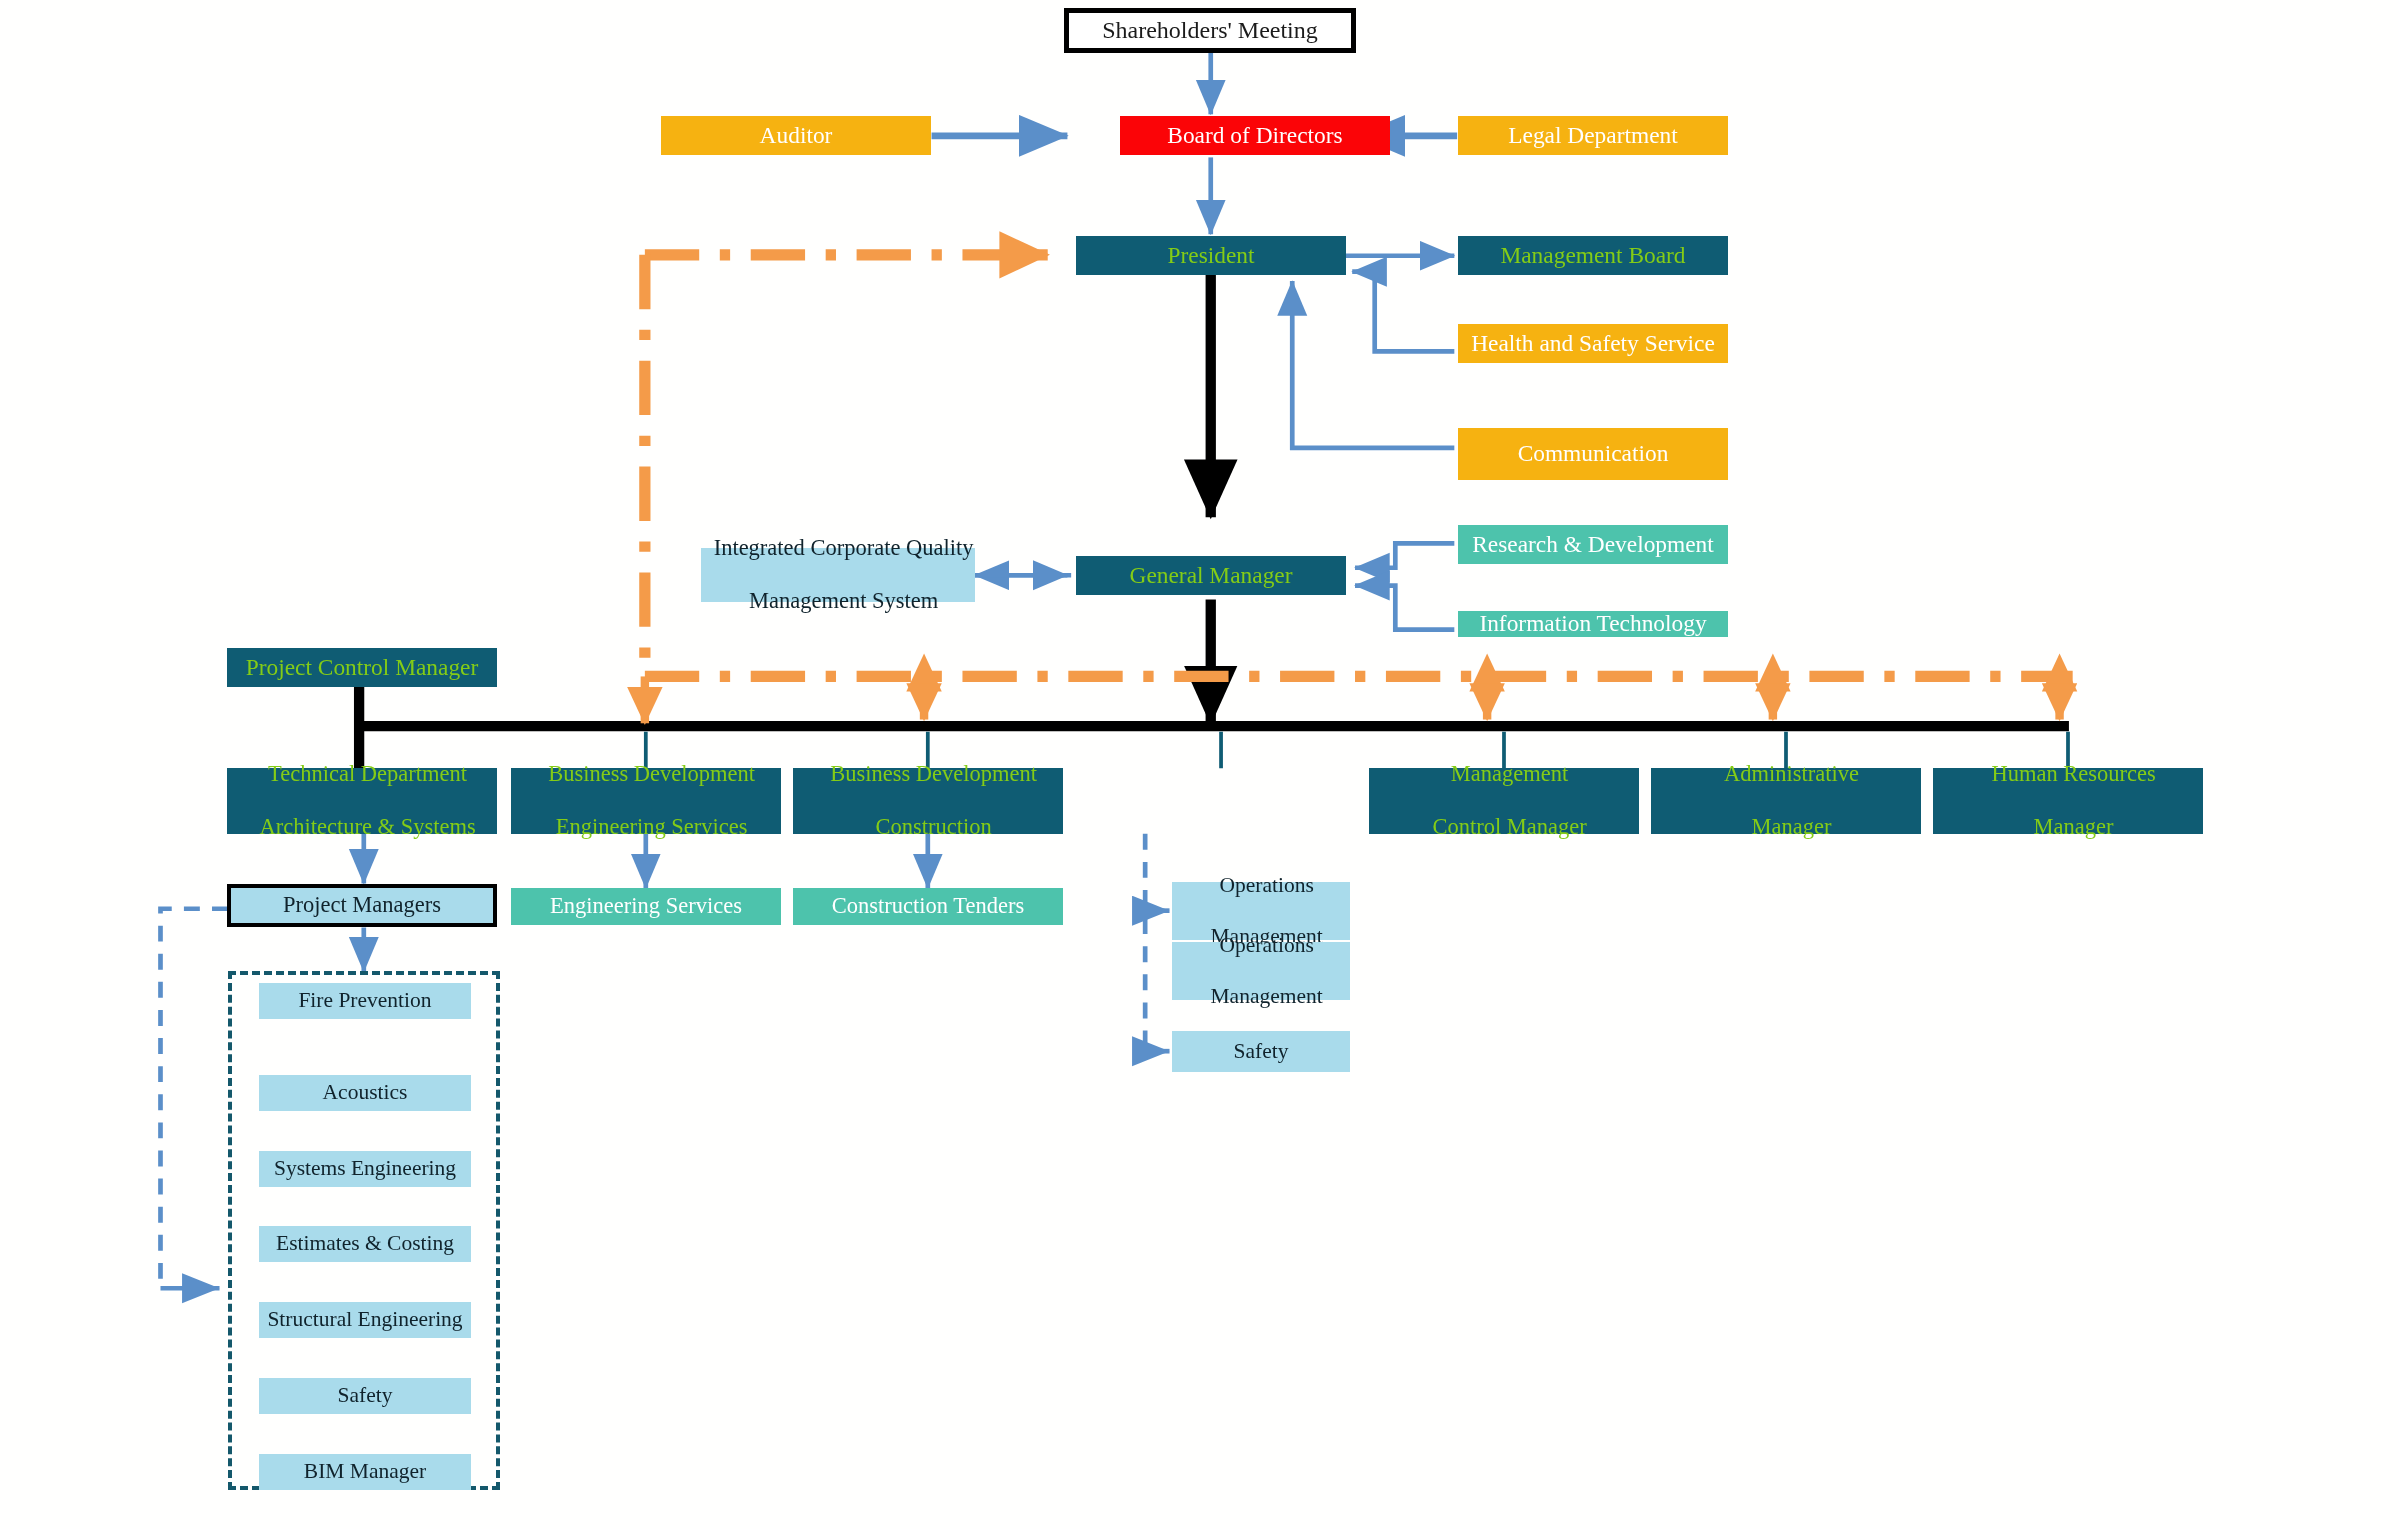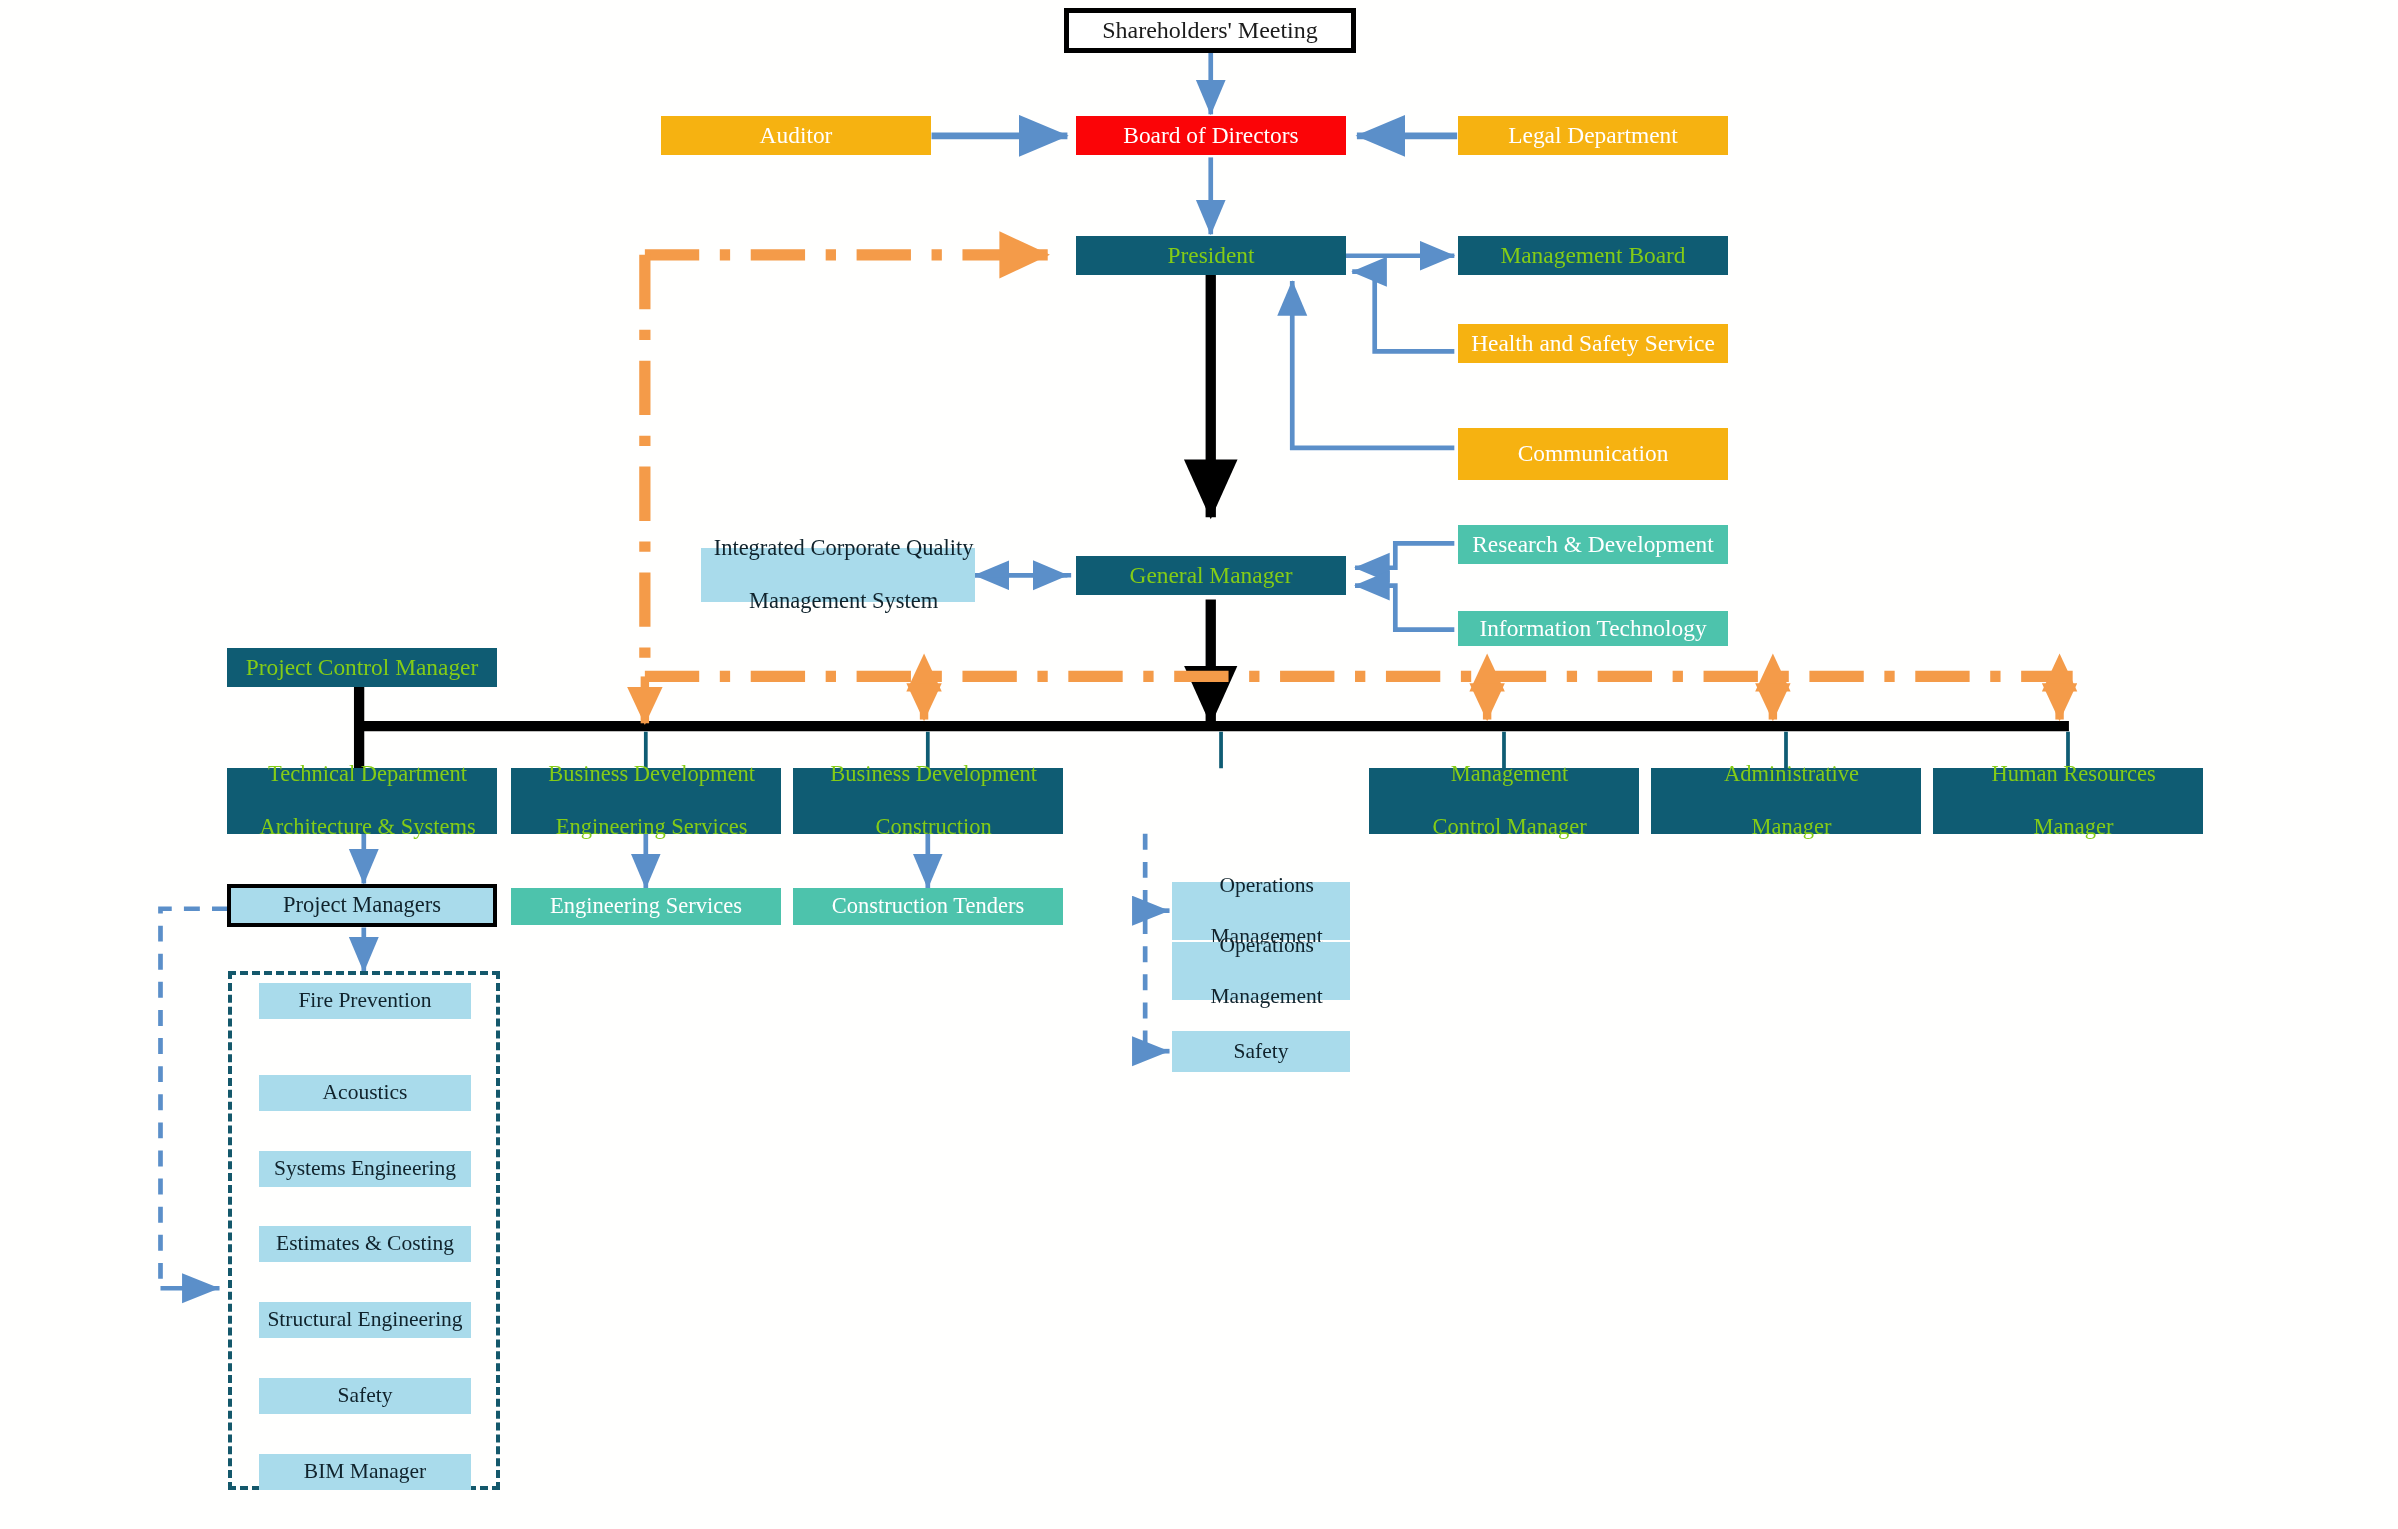--- a/index.html
+++ b/index.html
@@ -6,21 +6,21 @@
   html,body{margin:0;padding:0;background:#ffffff;}
   body{font-family:"Liberation Serif","DejaVu Serif",serif;}
   #stage{position:relative;width:2399px;height:1529px;background:#fffffe;overflow:hidden;}
   #wires{position:absolute;left:0;top:0;width:2399px;height:1529px;pointer-events:none;}
   .node{position:absolute;box-sizing:border-box;display:flex;align-items:center;
         justify-content:center;text-align:center;line-height:1.18;z-index:5;}
   .node span{display:block;width:100%;padding:0 5.6px;}
 
   
   .n-white{background:#ffffff;border:5.6px solid #000000;color:#1b1b1b;}
-  .n-red{background:#fb0407;color:#ffffff;}
+  .n-red{background:#fb0407;color:#ffffff;margin-left:44px;}
   .n-amber{background:#f6b211;color:#ffffff;}
   .n-teal{background:#0f5c73;color:#84cc16;}
   .n-mint{background:#4dc3ac;color:#ffffff;}
   .n-lblue{background:#a9dbeb;color:#10232c;}
   .n-lblue-b{background:#a9dbeb;color:#10232c;border:4.7px solid #000000;}
 
   .fs-26{font-size:24px;}
   .fs-25{font-size:23.4px;}
   .fs-24{font-size:22.5px;}
   .fs-23{font-size:21.5px;}
@@ -173,21 +173,21 @@
   </div>
 
   <div class="node n-teal fs-25" style="left:1076px;top:556px;width:270px;height:39px;">
     <span>General Manager</span>
   </div>
 
   <div class="node n-mint fs-25" style="left:1458px;top:525px;width:270px;height:39px;">
     <span>Research &amp; Development</span>
   </div>
 
-  <div class="node n-mint fs-25" style="left:1458px;top:611px;width:270px;height:35px;">
+  <div class="node n-mint fs-25" style="left:1458px;top:611px;width:270px;height:26px;">
     <span>Information Technology</span>
   </div>
 
   <div class="node n-teal fs-25" style="left:227px;top:648px;width:270px;height:39px;">
     <span>Project Control Manager</span>
   </div>
 
   <div class="node n-teal fs-24" style="left:227px;top:768px;width:270px;height:66px;">
     <span>
       <span>Technical Department</span><br>

